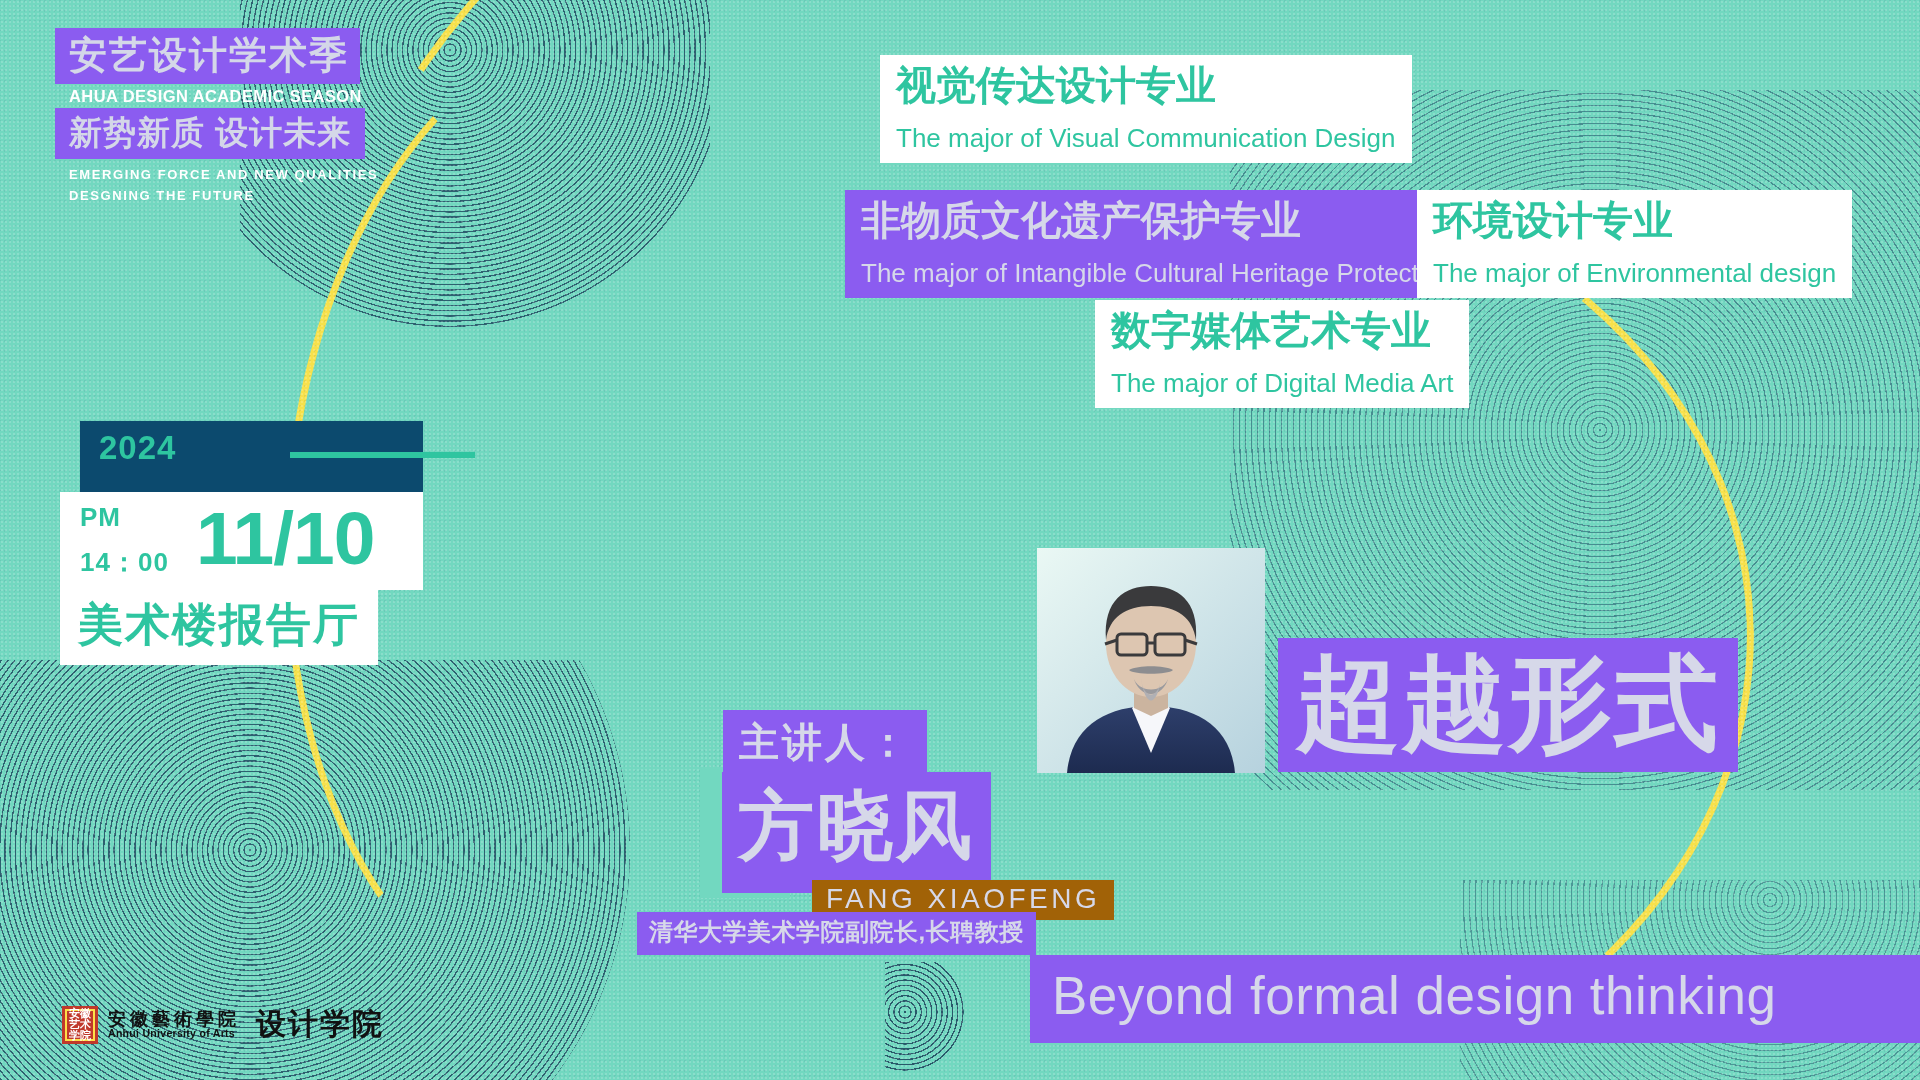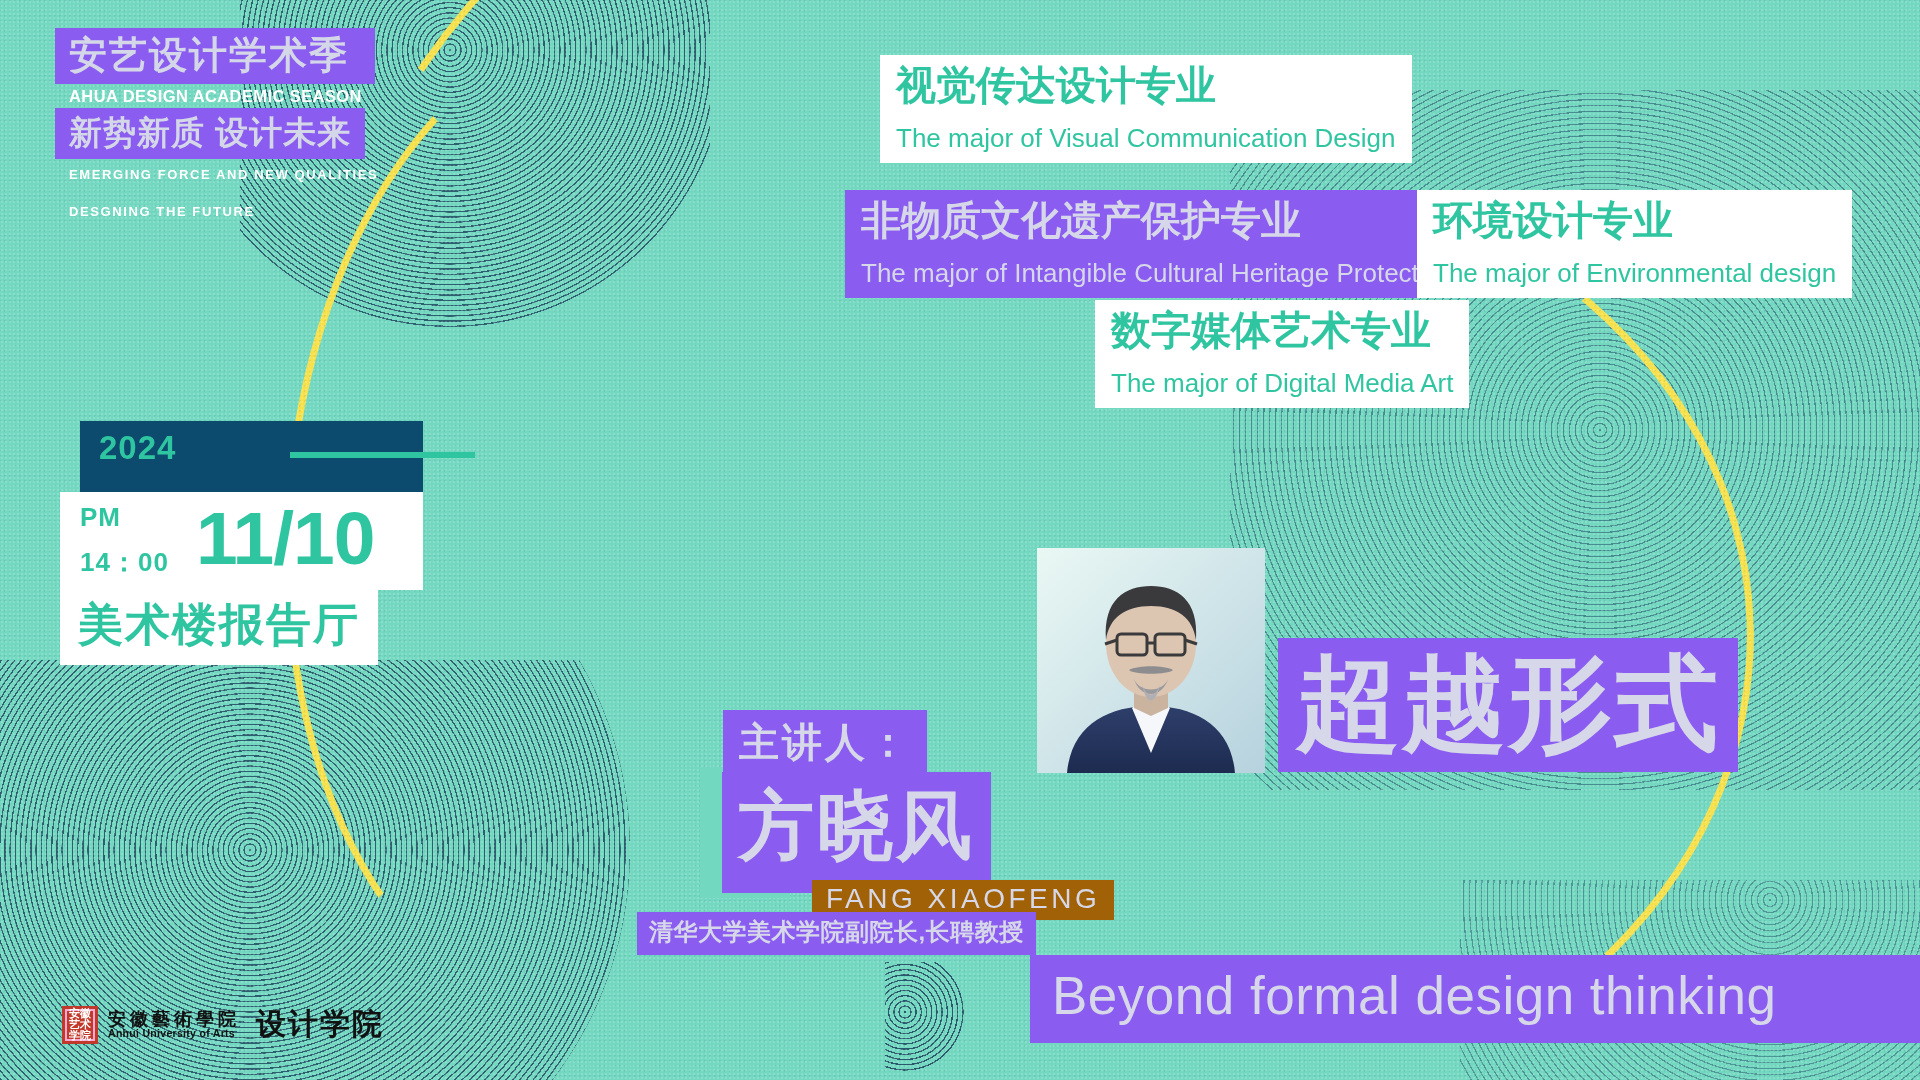--- a/index.html
+++ b/index.html
@@ -26,21 +26,21 @@
        rgba(30,55,110,.55) 0px, rgba(30,55,110,.55) 1.2px,
        rgba(255,255,255,.10) 1.3px, rgba(255,255,255,.10) 6px);}
   .disc-mask{position:absolute;overflow:hidden;}
 
   .cn{font-family:"Liberation Sans","DejaVu Sans",sans-serif;font-weight:700;}
   .en{font-family:"Liberation Sans","DejaVu Sans",sans-serif;font-weight:400;}
 
   
   #hdr{position:absolute;left:55px;top:28px;}
   #hdr .row1{background:#8b5cf0;color:#d4d7e8;font-size:38px;line-height:46px;
-     padding:4px 26px 6px 14px;letter-spacing:2px;display:inline-block;font-weight:700;}
+     padding:4px 11px 6px 14px;letter-spacing:2px;display:inline-block;font-weight:700;}
   #hdr .row2{color:#ffffff;font-size:16.5px;letter-spacing:.4px;font-weight:700;
      margin:3px 0 2px 14px;}
   #hdr .row3{background:#8b5cf0;color:#d4d7e8;font-size:33px;line-height:41px;
      padding:4px 14px 6px 14px;letter-spacing:1px;display:inline-block;font-weight:700;}
   #hdr .row4{color:#ffffff;font-size:13px;letter-spacing:1.6px;font-weight:700;
      margin:5px 0 0 14px;line-height:21px;}
 
   
   .major{position:absolute;}
   .major .t-cn{font-size:40px;line-height:54px;font-weight:700;padding:3px 16px 6px 16px;display:block;white-space:nowrap;}
@@ -84,21 +84,21 @@
   #title-a{position:absolute;left:1278px;top:638px;background:#8b5cf0;color:#d6d8e9;
      font-size:104px;font-weight:700;letter-spacing:2px;line-height:118px;padding:6px 18px 10px 18px;}
   #title-b{position:absolute;left:1152px;top:766px;background:#8b5cf0;color:#d6d8e9;
      font-size:104px;font-weight:700;letter-spacing:2px;line-height:118px;padding:6px 18px 12px 18px;}
   #title-en{position:absolute;left:1030px;top:955px;background:#8b5cf0;color:#d6d8e9;
      font-size:53px;font-weight:400;letter-spacing:.5px;line-height:70px;padding:6px 18px 12px 22px;width:890px;box-sizing:border-box;}
 
   
   #footer{position:absolute;left:62px;top:1004px;display:flex;align-items:center;gap:10px;}
   #seal{width:36px;height:38px;background:#c0392b;position:relative;}
-  #seal .sealtxt{position:absolute;inset:3px;border:2px solid #f9a8d4;color:#ffffff;
+  #seal .sealtxt{position:absolute;inset:3px;border:2px solid #fde047;color:#ffffff;
      font-size:11px;line-height:11px;font-weight:700;display:flex;align-items:center;justify-content:center;text-align:center;}
   #uni{line-height:1.05;}
   #uni .u-cn{color:#111;font-size:18px;font-weight:700;letter-spacing:4px;}
   #uni .u-en{color:#111;font-size:10.5px;font-weight:700;letter-spacing:.3px;}
   #school{color:#111;font-size:30px;font-weight:700;letter-spacing:2px;margin-left:6px;}
 </style>
 </head>
 <body>
 
 <div id="poster">
@@ -133,21 +133,21 @@
         border-color:transparent #f7e14b transparent transparent;transform:rotate(-2deg);"></div>
 
     <div class="noise"></div>
   </div>
 
   <div id="hdr">
     <div class="row1 cn">安艺设计学术季</div>
     <div class="row2 en">AHUA DESIGN ACADEMIC SEASON</div>
     <div class="row3 cn">新势新质 设计未来</div>
     <div class="row4 en">EMERGING  FORCE  AND  NEW  QUALITIES</div>
-    <div class="row4 en" style="margin-top:16px;">DESGNING  THE  FUTURE</div>
+    <div class="row4 en" style="margin-top:0;">DESGNING  THE  FUTURE</div>
   </div>
 
   <div class="major m-white" style="left:880px;top:55px;">
     <span class="t-cn cn">视觉传达设计专业</span>
     <span class="t-en en">The major of Visual Communication Design</span>
   </div>
 
   <div class="major m-purple" style="left:845px;top:190px;">
     <span class="t-cn cn">非物质文化遗产保护专业</span>
     <span class="t-en en">The major of Intangible Cultural Heritage Protection</span>

